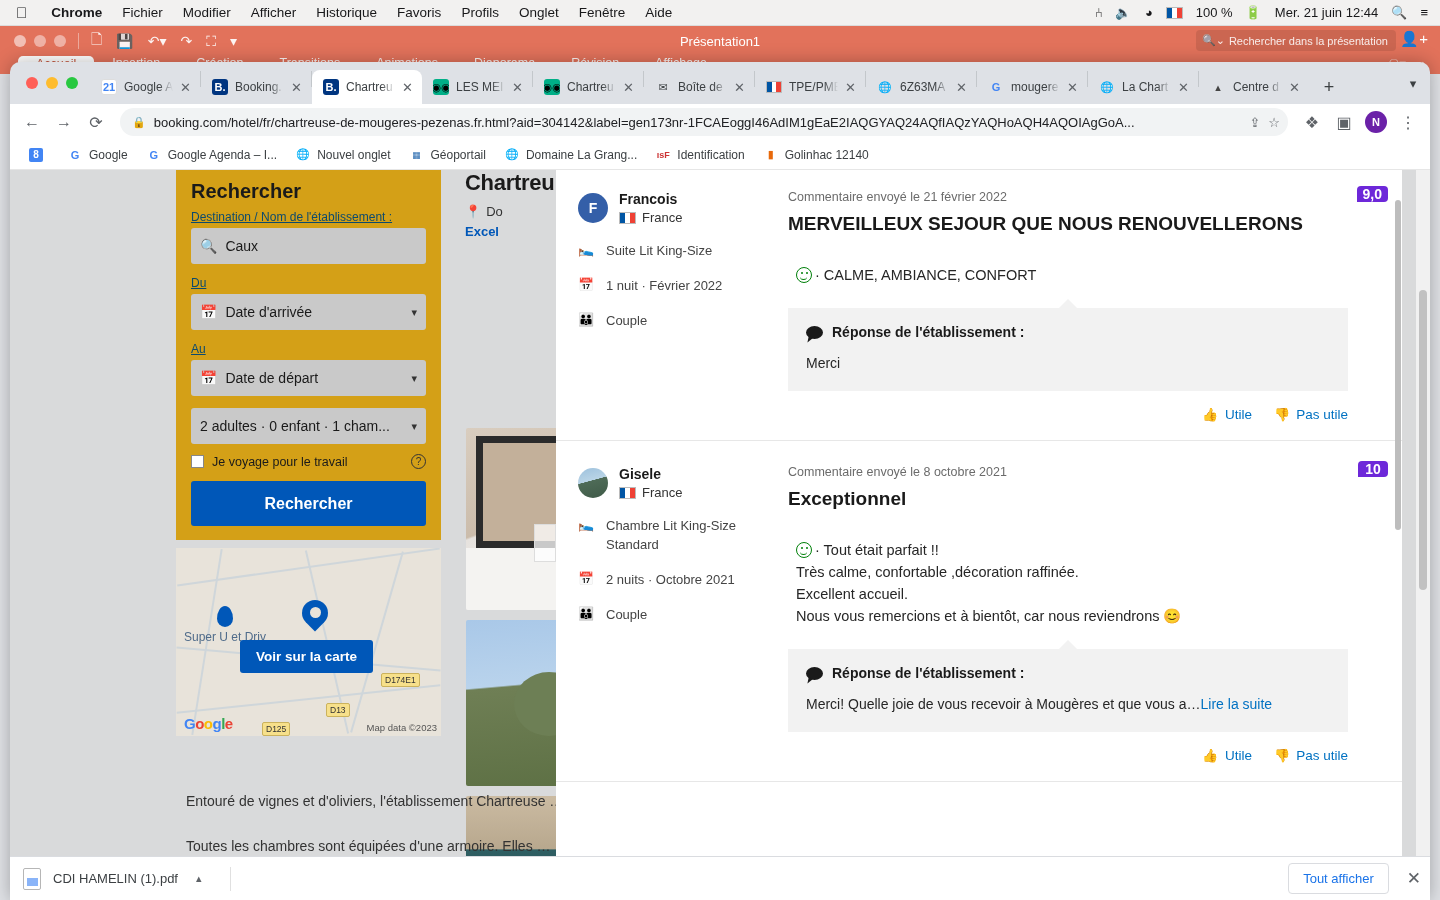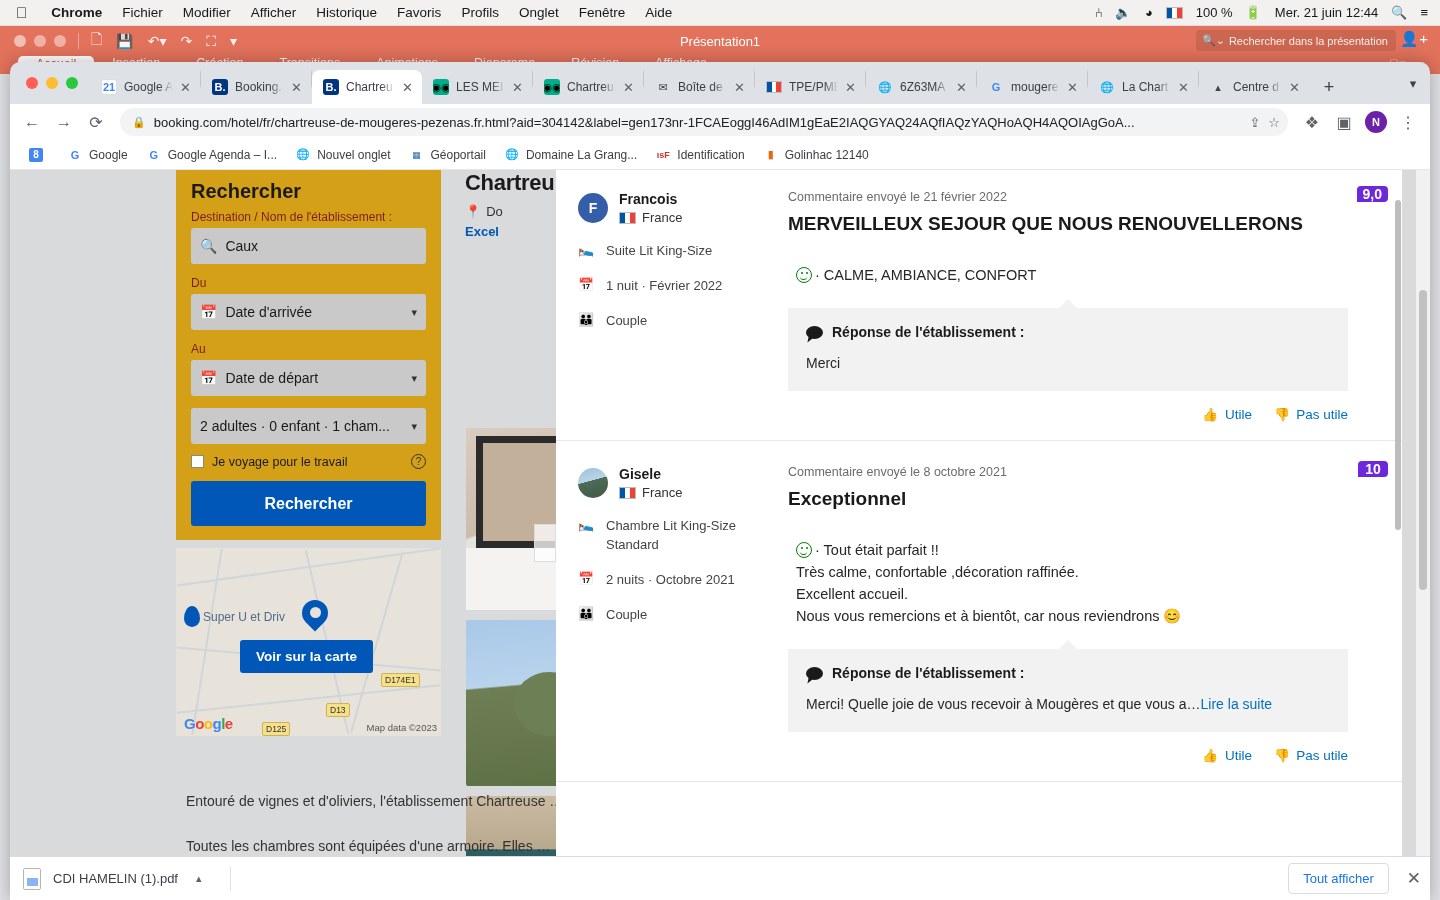--- a/index.html
+++ b/index.html
@@ -140,39 +140,39 @@
   .page {
     position: absolute; top: 108px; left: 0; right: 0; bottom: 0;
     background: #d9dadb; overflow: hidden;
   }
   .page-inner { position: absolute; top: 0; left: 0; right: 14px; bottom: 0; background: #d9dadb; }
 
   
   .left-col { position: absolute; left: 166px; top: 0; width: 265px; }
   .search-card { background: #d4a017; padding: 10px 15px 14px; }
   .search-title { font-size: 20px; font-weight: bold; color: #1a1a1a; margin-bottom: 7px; }
-  .field-label { font-size: 12px; color: #7f1d1d; margin-bottom: 4px; }
+  .field-label { font-size: 12px; color: #0c4a6e; margin-bottom: 4px; text-decoration: underline; }
   .input-box {
     background: #c9c9c9; height: 36px; border-radius: 3px;
     display: flex; align-items: center; padding: 0 9px; gap: 8px;
     font-size: 14px; color: #1a1a1a; margin-bottom: 12px;
   }
   .input-box .chev { margin-left: auto; color: #333; font-size: 11px; }
   .input-box.tall { margin-bottom: 10px; }
   .cbox-row { display: flex; align-items: center; gap: 8px; font-size: 12.5px; color: #1a1a1a; margin-bottom: 12px; }
   .cbox { width: 13px; height: 13px; background: #fff; border: 1px solid #888; }
   .cbox-row .help { margin-left: auto; width: 15px; height: 15px; border: 1.4px solid #333; border-radius: 50%; font-size: 10px; display: flex; align-items: center; justify-content: center; color: #333; }
   .btn-search { background: #0057b8; color: #fff; height: 45px; border-radius: 3px; display: flex; align-items: center; justify-content: center; font-size: 16px; font-weight: bold; }
 
   .map-card { margin-top: 8px; height: 188px; position: relative; background: #e8e3da; overflow: hidden; }
   .map-card .roadline { position: absolute; background: #cfd6da; }
   .map-pin { position: absolute; left: 126px; top: 52px; width: 26px; height: 34px; }
   .map-pin .head { width: 26px; height: 26px; border-radius: 50% 50% 50% 0; transform: rotate(-45deg); background: #0057b8; position: absolute; top: 0; left: 0; }
   .map-pin .hole { position: absolute; left: 8px; top: 7px; width: 11px; height: 11px; border-radius: 50%; background: #e8e3da; }
-  .map-label { position: absolute; left: 8px; top: 58px; display: flex; align-items: center; gap: 3px; font-size: 12px; color: #4f6b8a; }
+  .map-label { position: absolute; left: 8px; top: 58px; display: flex; align-items: center; gap: 3px; font-size: 12px; color: #4f6b8a; flex-direction: column; }
   .map-label .smallpin { width: 16px; height: 21px; background: #0057b8; border-radius: 50% 50% 50% 50%/60% 60% 40% 40%; position: relative; }
   .map-btn { position: absolute; left: 64px; top: 92px; background: #0057b8; color: #fff; font-size: 13.5px; font-weight: bold; padding: 9px 16px; border-radius: 3px; }
   .map-google { position: absolute; left: 8px; bottom: 4px; font-size: 15px; font-weight: bold; letter-spacing: -.5px; }
   .map-google b:nth-child(1){color:#4285f4}.map-google b:nth-child(2){color:#ea4335}
   .map-google b:nth-child(3){color:#fbbc05}.map-google b:nth-child(4){color:#4285f4}
   .map-google b:nth-child(5){color:#34a853}.map-google b:nth-child(6){color:#ea4335}
   .map-credit { position: absolute; right: 4px; bottom: 3px; font-size: 9.5px; color: #555; }
   .road-badge { position: absolute; background: #f7e08a; border: 1px solid #cbb25c; font-size: 8.5px; padding: 1px 3px; border-radius: 2px; color: #333; }
 
   .desc { position: absolute; left: 176px; top: 620px; width: 1000px; font-size: 14px; color: #333; line-height: 23px; }

